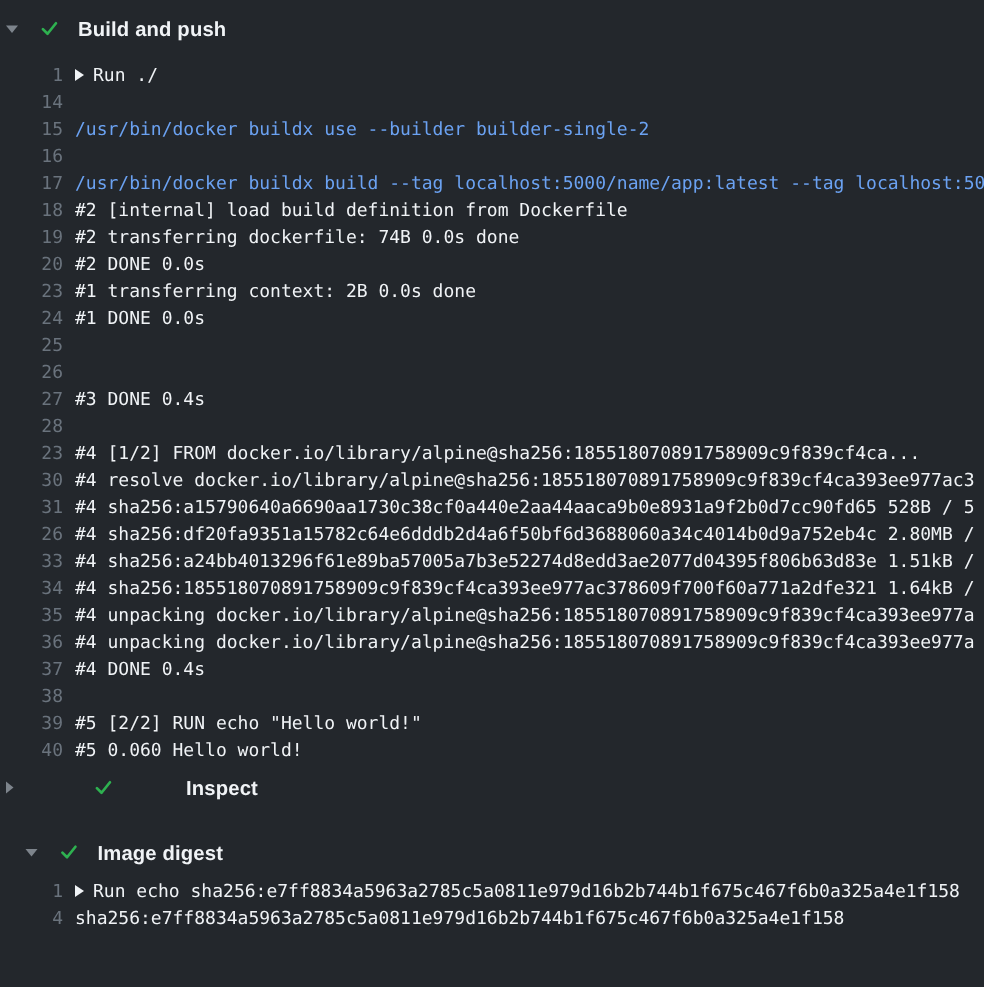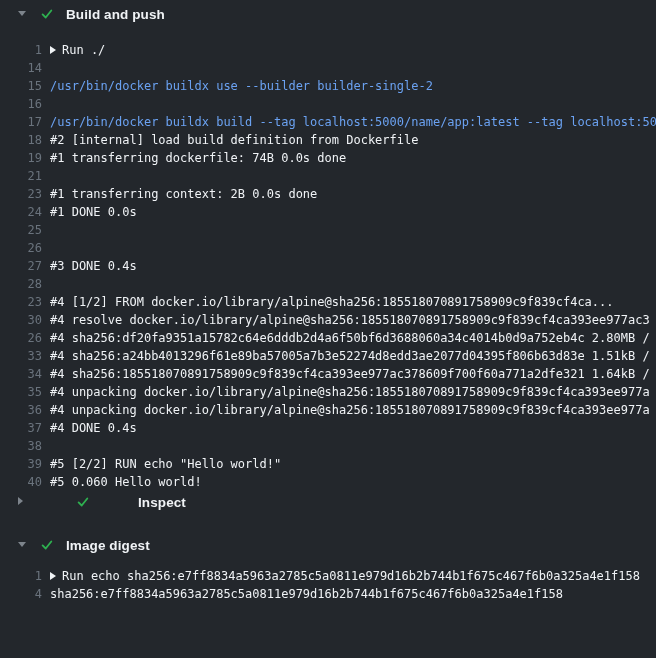--- a/index.html
+++ b/index.html
@@ -6,27 +6,27 @@
   body {
     width: 656px; height: 658px;
     overflow: hidden;
     background: var(--bg, #23272c);
     font-family: "Liberation Sans", sans-serif;
   }
   .log-root { width: 656px; height: 658px; overflow: hidden; }
 
   
   .sec-header {
-    display: flex; 
-    height: 24px; padding-left: 18px;
+    display: flex; align-items: center;
+    height: 24px; padding-left: 4px;
     cursor: pointer;
   }
   .sec-header-1 { margin-top: 7px; }
   .sec-header-2 { margin-top: 4px; gap: 36px; }
-  .sec-header-3 { margin-top: 19px; }
+  .sec-header-3 { margin-top: 19px; margin-left: 13px; }
   .chev { width: 10px; height: 12px; display: inline-flex; align-items: center; flex: none; }
   .chev.down i {
     display: block; width: 0; height: 0;
     border-left: 4.5px solid transparent; border-right: 4.5px solid transparent;
     border-top: 5.5px solid var(--chev, #7d848c);
   }
   .chev.right i {
     display: block; width: 0; height: 0;
     border-top: 4.5px solid transparent; border-bottom: 4.5px solid transparent;
     border-left: 5.5px solid var(--chev, #7d848c);
@@ -86,30 +86,31 @@
       <div class="log-line"><span class="ln">1</span><span class="lt"><span class="marker"></span>Run ./</span></div>
       <div class="log-line"><span class="ln">14</span><span class="lt"><span class="inline-ico">
   
 </span>Using builder instance builder-single-2</span></div>
       <div class="log-line"><span class="ln">15</span><span class="lt cmd">/usr/bin/docker buildx use --builder builder-single-2</span></div>
       <div class="log-line"><span class="ln">16</span><span class="lt"><span class="inline-ico">
   
 </span>Starting build...</span></div>
       <div class="log-line"><span class="ln">17</span><span class="lt cmd">/usr/bin/docker buildx build --tag localhost:5000/name/app:latest --tag localhost:50</span></div>
       <div class="log-line"><span class="ln">18</span><span class="lt">#2 [internal] load build definition from Dockerfile</span></div>
-      <div class="log-line"><span class="ln">19</span><span class="lt">#1 transferring dockerfile: 74B 0.0s done</span></div>
-      <div class="log-line"><span class="ln">21</span><span class="lt"></span></div>
+      <div class="log-line"><span class="ln">19</span><span class="lt">#2 transferring dockerfile: 74B 0.0s done</span></div>
+      <div class="log-line"><span class="ln">20</span><span class="lt">#2 DONE 0.0s</span></div>
       <div class="log-line"><span class="ln">23</span><span class="lt">#1 transferring context: 2B 0.0s done</span></div>
       <div class="log-line"><span class="ln">24</span><span class="lt">#1 DONE 0.0s</span></div>
       <div class="log-line"><span class="ln">25</span><span class="lt"></span></div>
       <div class="log-line"><span class="ln">26</span></div>
       <div class="log-line"><span class="ln">27</span><span class="lt">#3 DONE 0.4s</span></div>
       <div class="log-line"><span class="ln">28</span><span class="lt"></span></div>
       <div class="log-line"><span class="ln">23</span><span class="lt">#4 [1/2] FROM docker.io/library/alpine@sha256:185518070891758909c9f839cf4ca...</span></div>
       <div class="log-line"><span class="ln">30</span><span class="lt">#4 resolve docker.io/library/alpine@sha256:185518070891758909c9f839cf4ca393ee977ac3</span></div>
+      <div class="log-line"><span class="ln">31</span><span class="lt">#4 sha256:a15790640a6690aa1730c38cf0a440e2aa44aaca9b0e8931a9f2b0d7cc90fd65 528B / 5</span></div>
       <div class="log-line"><span class="ln">26</span><span class="lt">#4 sha256:df20fa9351a15782c64e6dddb2d4a6f50bf6d3688060a34c4014b0d9a752eb4c 2.80MB /</span></div>
       <div class="log-line"><span class="ln">33</span><span class="lt">#4 sha256:a24bb4013296f61e89ba57005a7b3e52274d8edd3ae2077d04395f806b63d83e 1.51kB /</span></div>
       <div class="log-line"><span class="ln">34</span><span class="lt">#4 sha256:185518070891758909c9f839cf4ca393ee977ac378609f700f60a771a2dfe321 1.64kB /</span></div>
       <div class="log-line"><span class="ln">35</span><span class="lt">#4 unpacking docker.io/library/alpine@sha256:185518070891758909c9f839cf4ca393ee977a</span></div>
       <div class="log-line"><span class="ln">36</span><span class="lt">#4 unpacking docker.io/library/alpine@sha256:185518070891758909c9f839cf4ca393ee977a</span></div>
       <div class="log-line"><span class="ln">37</span><span class="lt">#4 DONE 0.4s</span></div>
       <div class="log-line"><span class="ln">38</span><span class="lt"></span></div>
       <div class="log-line"><span class="ln">39</span><span class="lt">#5 [2/2] RUN echo "Hello world!"</span></div>
       <div class="log-line"><span class="ln">40</span><span class="lt">#5 0.060 Hello world!</span></div>
     </div>

